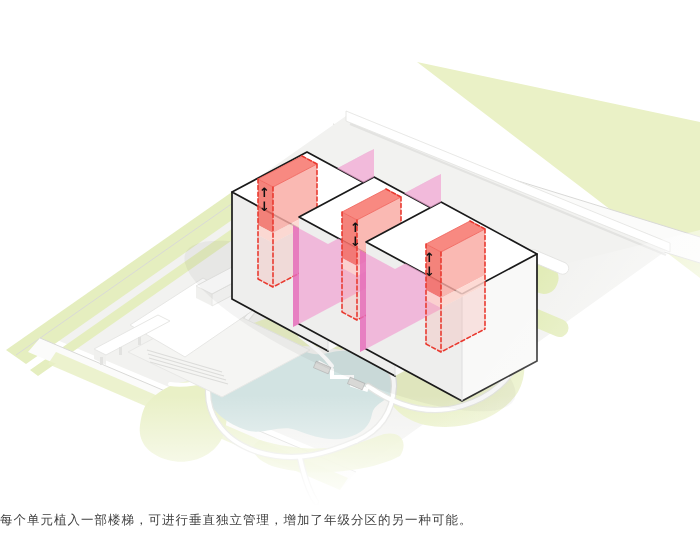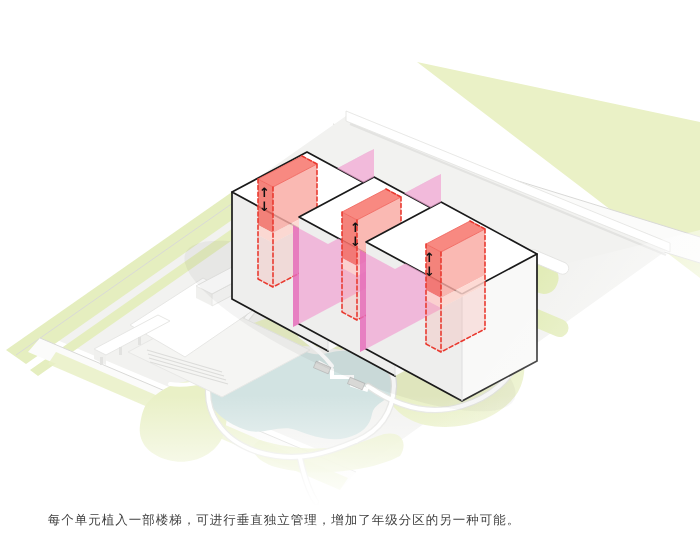--- a/index.html
+++ b/index.html
@@ -1,19 +1,19 @@
 <!DOCTYPE html>
 <html style="--site_ground: #f2f2f0; --green_strip: #e5eebf; --green_triangle: #eaf1c6; --lawn: #e9f0c6; --bush: #e2ecb8; --pond: #d2e3e2; --road_fill: #fbfbfa; --road_edge: #d9d9d7; --path: #ffffff; --path_casing: #e4e4e2; --building_top: #ffffff; --building_face_left: #eeeeed; --building_face_right: #f9f9f8; --outline: #1a1a1a; --podium_line: #dcdcda; --pink_plane: #f1a3d3; --pink_edge: #e56cba; --core_top: #f8837b; --core_side: #f26d64; --core_front: #f9aaa2; --core_band: #fdd3cd; --core_dash: #e93a30; --arrow: #111111; --caption_text: #3f3f3f;"><head>
 <meta charset="utf-8">
 <style>
   html,body{margin:0;padding:0;background:#ffffff;}
   #stage{position:relative;width:700px;height:554px;background:#ffffff;overflow:hidden;
          font-family:"Liberation Sans","DejaVu Sans",sans-serif;}
   #scene-svg{position:absolute;left:0;top:0;}
-  #caption{position:absolute;left:0;top:512px;width:568px;text-align:center;
+  #caption{position:absolute;left:0;top:512px;width:568px;text-align:left;
            font-size:12.5px;letter-spacing:1px;color:var(--caption_text,#3f3f3f);}
   .fill-site{fill:var(--site_ground);}
   .fill-strip{fill:var(--green_strip);}
   .fill-tri{fill:var(--green_triangle);}
   .fill-lawn{fill:var(--lawn);}
   .fill-bush{fill:var(--bush);}
   .fill-pond{fill:var(--pond);}
   .fill-road{fill:var(--road_fill);}
   .stroke-roadedge{stroke:var(--road_edge);stroke-width:1;fill:none;}
   .path-casing{stroke:var(--path_casing);stroke-width:6.5;fill:none;stroke-linecap:round;opacity:.9;}

